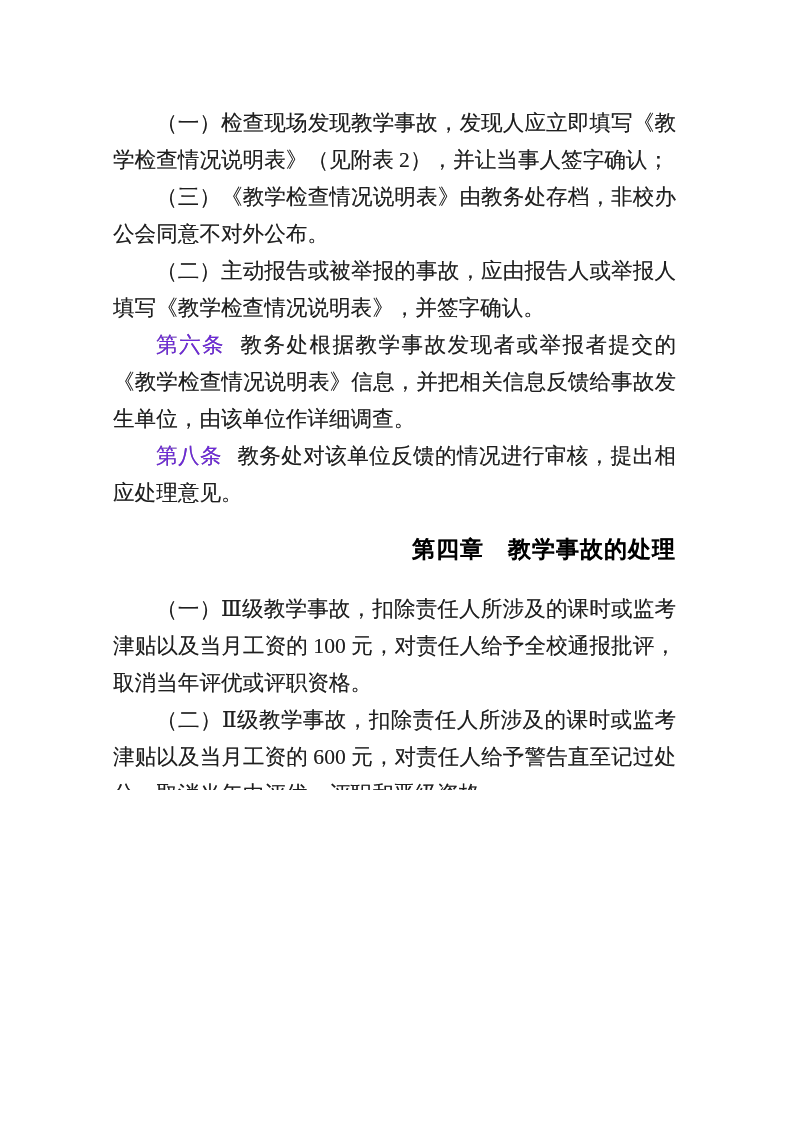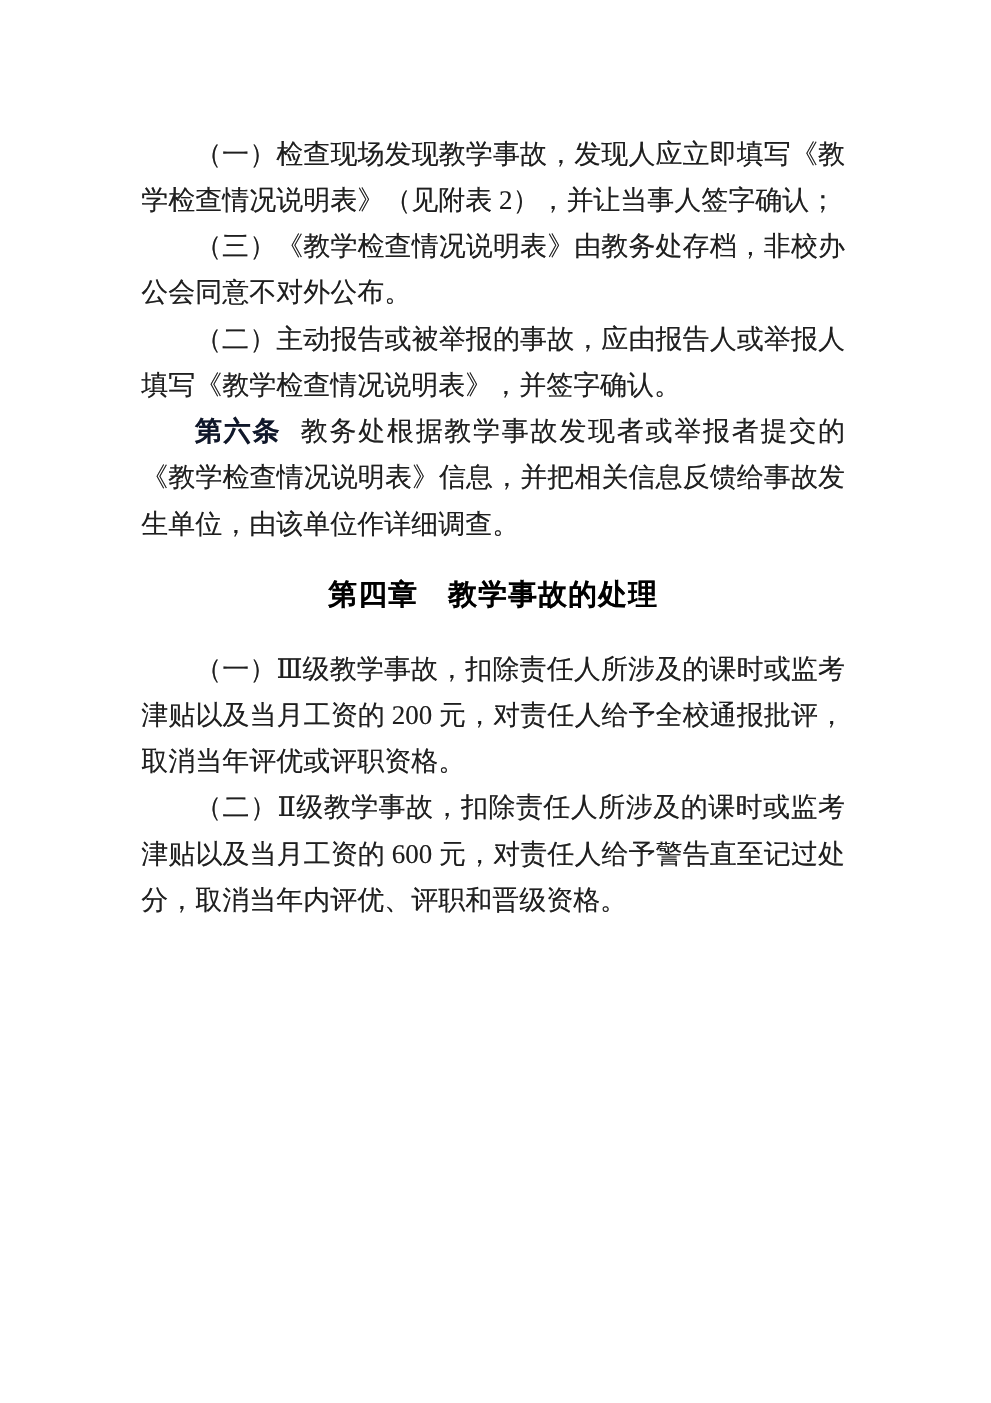--- a/index.html
+++ b/index.html
@@ -25,44 +25,45 @@
     font-family: "Liberation Serif", "DejaVu Serif", serif;
     font-size: 21.6px;
     line-height: 37px;
     color: #1f1f1f;
     text-align: justify;
     text-justify: inter-ideograph;
     text-indent: 43px;
     text-shadow: 0 0 0.5px rgba(40,40,40,0.55);
   }
   p.para .lead {
-    font-weight: 700;
-    color: #0f172a;
+    font-weight: 400;
+    color: #6d28d9;
     margin-right: 0.72em;
   }
   p.chapter {
     margin: 17px 0 21px 0;
     font-family: "Liberation Sans", "DejaVu Sans", sans-serif;
     font-weight: 700;
     font-size: 23px;
     line-height: 41px;
     color: #000000;
-    text-align: center;
+    text-align: right;
     text-indent: 0;
     letter-spacing: 1px;
     text-shadow: 0 0 0.5px rgba(0,0,0,0.6);
   }
 </style>
 </head>
 <body>
 
 <div class="page">
   <main class="doc-body" id="doc-body">
 
   <p class="para">（一）检查现场发现教学事故，发现人应立即填写《教学检查情况说明表》（见附表 2），并让当事人签字确认；</p>
       <p class="para">（三）《教学检查情况说明表》由教务处存档，非校办公会同意不对外公布。</p>
       <p class="para">（二）主动报告或被举报的事故，应由报告人或举报人填写《教学检查情况说明表》，并签字确认。</p>
       <p class="para"><span class="lead">第六条</span><span>教务处根据教学事故发现者或举报者提交的《教学检查情况说明表》信息，并把相关信息反馈给事故发生单位，由该单位作详细调查。</span></p>
+      <p class="para"><span class="lead">第八条</span><span>教务处对该单位反馈的情况进行审核，提出相应处理意见。</span></p>
       <p class="chapter">第四章　教学事故的处理</p>
-      <p class="para">（一）Ⅲ级教学事故，扣除责任人所涉及的课时或监考津贴以及当月工资的 200 元，对责任人给予全校通报批评，取消当年评优或评职资格。</p>
+      <p class="para">（一）Ⅲ级教学事故，扣除责任人所涉及的课时或监考津贴以及当月工资的 100 元，对责任人给予全校通报批评，取消当年评优或评职资格。</p>
       <p class="para">（二）Ⅱ级教学事故，扣除责任人所涉及的课时或监考津贴以及当月工资的 600 元，对责任人给予警告直至记过处分，取消当年内评优、评职和晋级资格。</p>
     </main>
 </div>
 
 </body></html>

